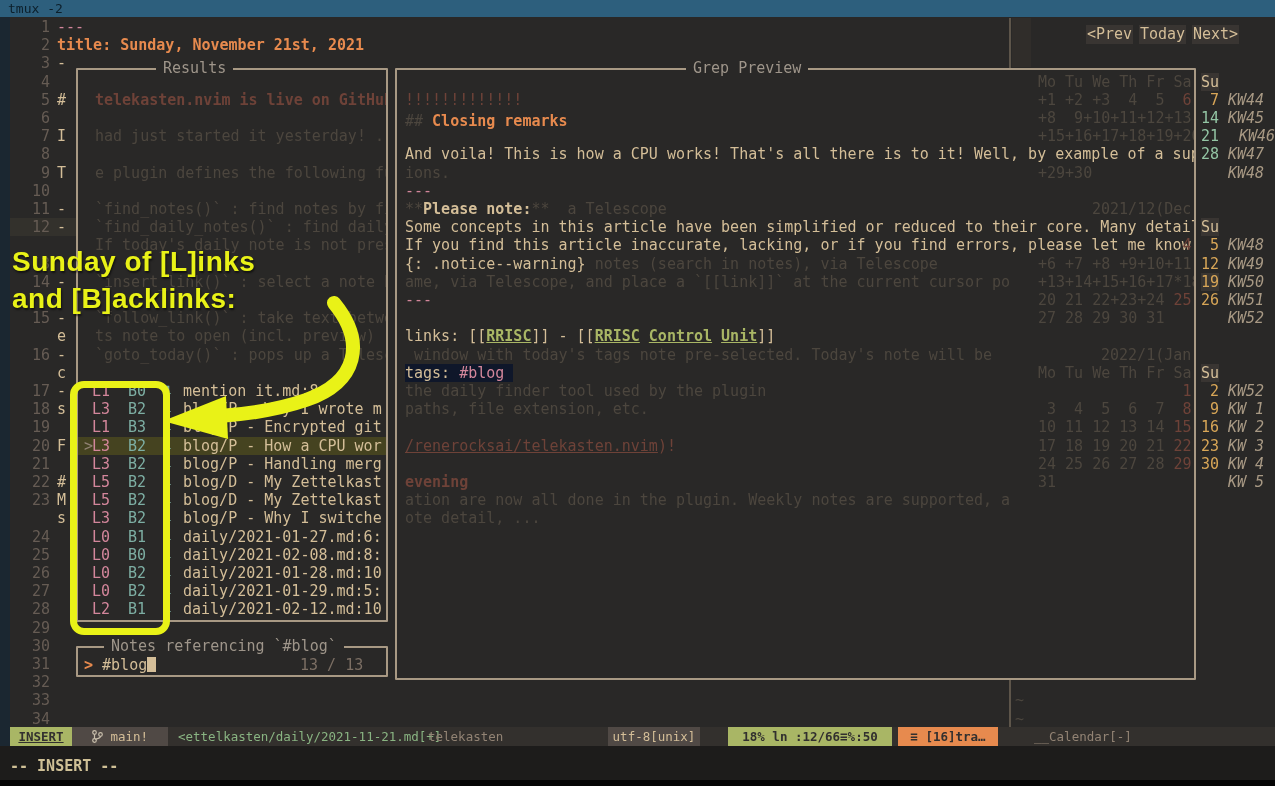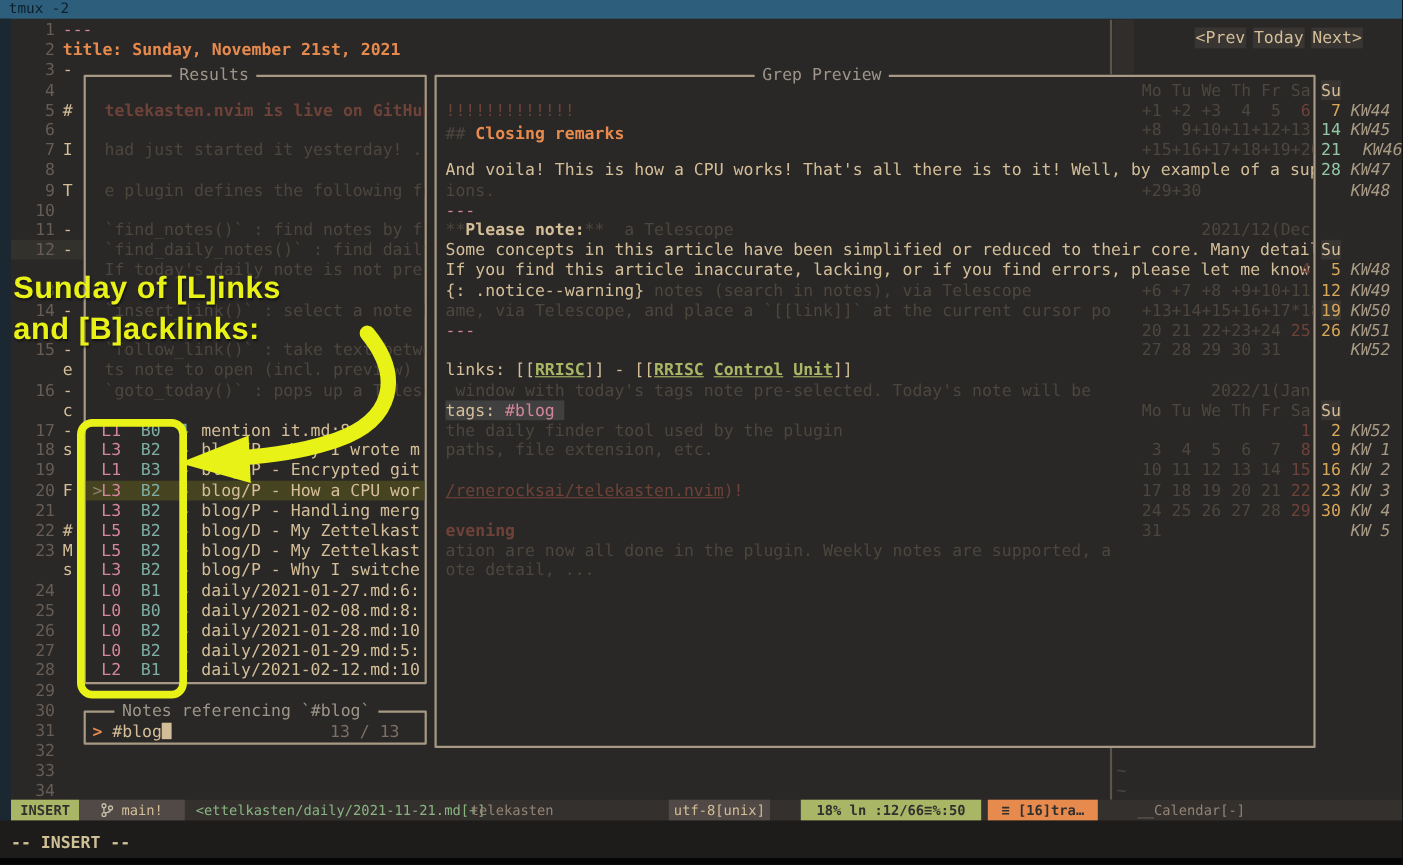--- a/index.html
+++ b/index.html
@@ -17,35 +17,35 @@
   .c-dimred{color:#6e4238}.c-dimredb{color:#6e4238;font-weight:bold}
   .c-dimredu{color:#6e4238;text-decoration:underline}
   .c-orangeb{color:#e78a4e;font-weight:bold}
   .c-pink{color:#d3869b}
   .c-link{color:#a9b665;font-weight:bold;text-decoration:underline}
   .c-blue{color:#7daea3}
   .c-yellow{color:#d8a657}
   .c-teal{color:#93c5a4}
   .c-kw{color:#a89984;font-style:italic}
   .c-gray{color:#928374}
-  .c-hlbg{background:#404040}
+  .c-hlbg{background:#0f172a}
   .c-hl19{background:#3a3632}
   .win{position:absolute;border:2px solid #a89984;background:transparent;box-sizing:border-box;border-radius:1px;}
   .win-title{position:absolute;background:#292827;color:#9e958a;padding:0 7px;font-size:15px;line-height:18px;}
   .clip{position:absolute;overflow:hidden;}
   .cursorline{position:absolute;background:#33312c;}
   .sel-row{position:absolute;background:#454320;}
   .nav-btn{position:absolute;height:19px;line-height:19px;background:#393532;color:#d4be98;
            text-align:center;font-size:15px;}
   .su-hdr{background:#393532}
   .vsplit{position:absolute;width:2px;background:#5d554a;}
   .curcol{position:absolute;background:#302d2a;}
   .statusline{position:absolute;left:10px;top:727px;width:1265px;height:19px;background:#33302d;font-size:12.5px;}
   .sl-seg{position:absolute;height:19px;line-height:19px;text-align:center;}
-  .sl-mode{background:#a9b665;color:#32302f;font-weight:bold;}
+  .sl-mode{background:#a9b665;color:#32302f;font-weight:bold;text-decoration:underline;}
   .sl-branch{background:#504945;color:#d4be98;}
   .sl-file{color:#89b482;}
   .sl-plain{color:#928374;}
   .sl-enc{background:#504945;color:#d4be98;}
   .sl-pos{background:#a9b665;color:#32302f;font-weight:bold;}
   .sl-buf{background:#e78a4e;color:#32302f;font-weight:bold;}
   .cmdline{position:absolute;left:10px;top:757px;color:#cfc096;font-weight:bold;font-size:15px;}
   .ann-text{position:absolute;font-family:"Liberation Sans",sans-serif;font-weight:bold;font-size:28px;
             color:#e9f217;text-shadow:1px 2px 2px rgba(0,0,0,.55);letter-spacing:.5px;}
   .ann-box{position:absolute;border:7px solid #e9f217;border-radius:14px;}

